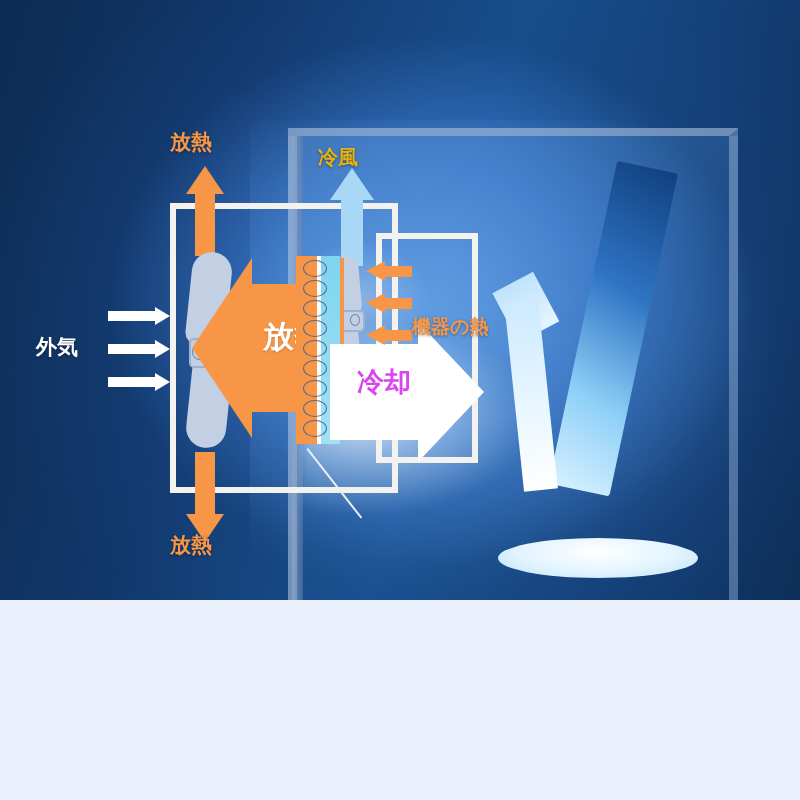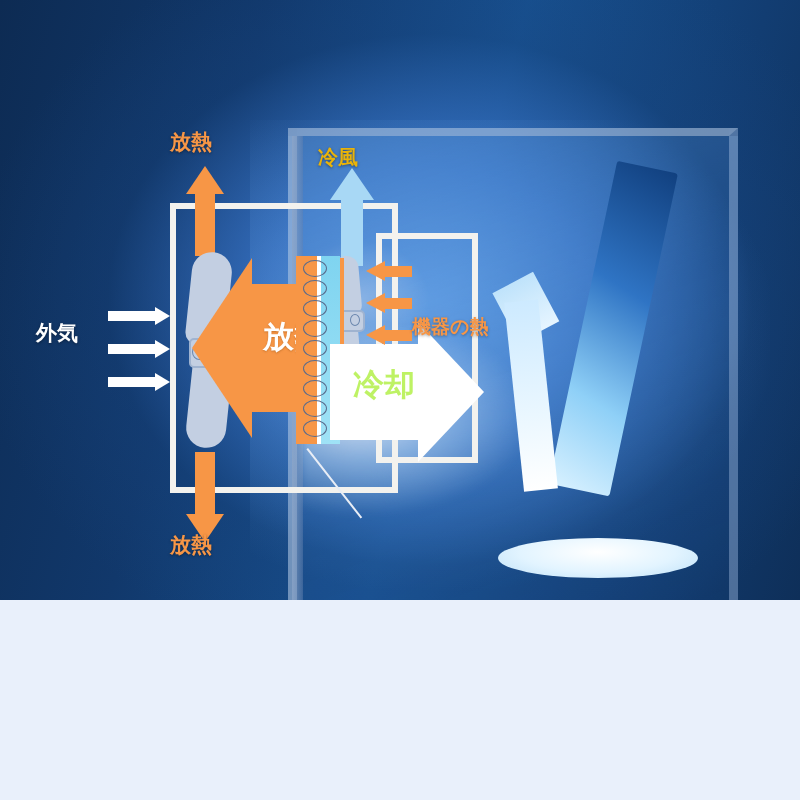--- a/index.html
+++ b/index.html
@@ -106,21 +106,21 @@
   .oa{position:absolute;height:20px;}
   .oa .s{position:absolute;right:0;top:5px;height:11px;background:#f79646;}
   .oa .h{position:absolute;left:0;top:0;width:0;height:0;border-top:10px solid transparent;border-bottom:10px solid transparent;border-right:19px solid #f79646;}
 
   
   .big-white{position:absolute;left:330px;top:322px;width:154px;height:140px;}
   .big-white .body{position:absolute;left:0;top:22px;width:90px;height:96px;background:#fff;}
   .big-white .head{position:absolute;left:88px;top:0;width:0;height:0;
     border-top:70px solid transparent;border-bottom:70px solid transparent;border-left:66px solid #fff;}
   .big-white .lbl{position:absolute;left:4px;top:42px;width:100px;text-align:center;
-    color:#bef264;font-size:31px;font-weight:bold;
+    color:#d946ef;font-size:27px;font-weight:bold;
     font-family:"DejaVu Sans","Liberation Sans",sans-serif;}
 
   
   .mon-screen{position:absolute;left:548px;top:160px;width:62px;height:330px;
     transform:rotate(12deg);transform-origin:50% 100%;
     background:linear-gradient(200deg,#11407f 0%,#2f74c4 38%,#8fd0f7 72%,#d8f1ff 100%);
     border-radius:3px;}
   .mon-neck{position:absolute;left:524px;top:300px;width:34px;height:190px;
     transform:rotate(-6deg);transform-origin:50% 100%;
     background:linear-gradient(180deg,#cdeaff 0%,#eaf7ff 60%,#ffffff 100%);}
@@ -128,21 +128,21 @@
     transform:rotate(-28deg);transform-origin:50% 100%;
     background:linear-gradient(180deg,#bfe3fb,#e6f5ff);}
   .mon-base{position:absolute;left:498px;top:538px;width:200px;height:40px;border-radius:50%;
     background:radial-gradient(ellipse at 50% 35%, #ffffff 0%, #e2f4ff 55%, #bde0f8 100%);}
 
   
   .lab{position:absolute;font-weight:bold;font-family:"DejaVu Sans","Liberation Sans",sans-serif;}
   #lab-hotup{left:170px;top:128px;color:#f79646;font-size:21px;text-shadow:0 1px 3px rgba(0,0,0,.4);}
   #lab-hotdn{left:170px;top:531px;color:#f79646;font-size:21px;text-shadow:0 1px 3px rgba(0,0,0,.4);}
   #lab-cool{left:318px;top:144px;color:#eab308;font-size:20px;text-shadow:0 1px 3px rgba(0,0,0,.4);}
-  #lab-gaiki{left:36px;top:319px;color:#ffffff;font-size:21px;text-shadow:0 1px 3px rgba(0,0,0,.4);text-align:right;}
+  #lab-gaiki{left:36px;top:333px;color:#ffffff;font-size:21px;text-shadow:0 1px 3px rgba(0,0,0,.4);text-align:right;}
   #lab-kikinetsu{left:412px;top:290px;color:#f79646;font-size:19px;text-shadow:0 1px 3px rgba(0,0,0,.35);margin-top:24px;}
   #lab-peltier{left:305px;top:528px;color:#ffffff;font-size:19px;font-weight:normal;text-shadow:0 1px 3px rgba(0,0,0,.4);}
   .leader{position:absolute;background:#e9eef6;height:1.6px;transform-origin:0 0;}
 
   
   #bottom{position:absolute;left:0;top:600px;width:800px;height:200px;background:#e9f0fb;}
 </style>
 </head>
 <body>
 

